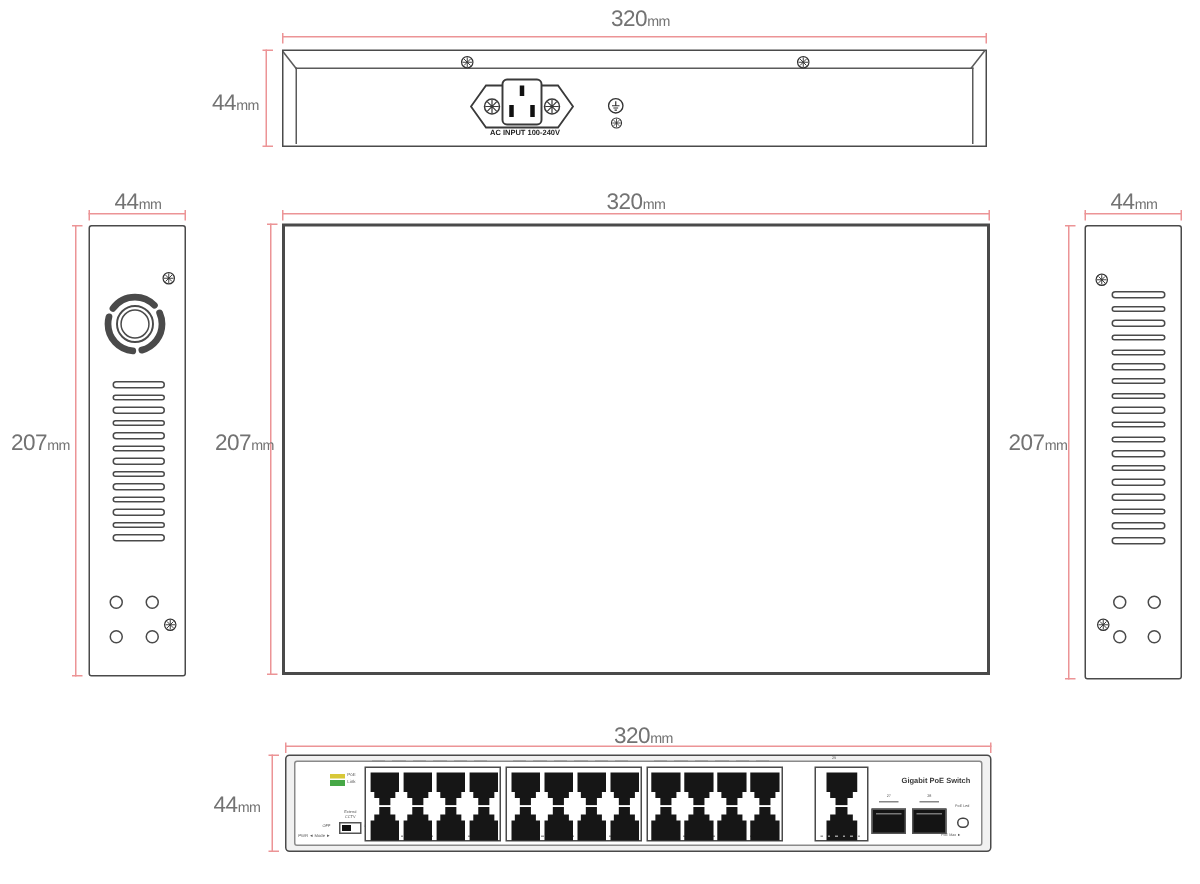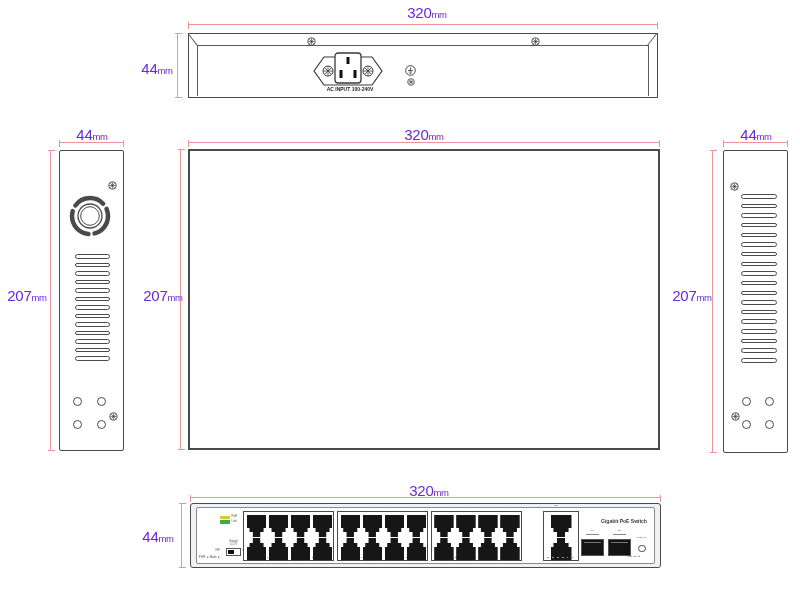--- a/index.html
+++ b/index.html
@@ -7,21 +7,21 @@
   body{width:800px;height:589px;position:relative;overflow:hidden;font-family:"Liberation Sans",sans-serif}
   .abs{position:absolute}
   .chassis{position:absolute;border:1.6px solid #4a4a4a;background:#fff;border-radius:2px}
   
   .dlh{position:absolute;height:0;border-top:1px solid #ec9496}
   .dlh::before,.dlh::after{content:"";position:absolute;top:-3px;width:1px;height:7px;background:#ec9496}
   .dlh::before{left:0}.dlh::after{right:0}
   .dlv{position:absolute;width:0;border-left:1px solid #ec9496}
   .dlv::before,.dlv::after{content:"";position:absolute;left:-3px;height:1px;width:7px;background:#ec9496}
   .dlv::before{top:0}.dlv::after{bottom:0}
-  .dim-label{position:absolute;color:#6d28d9;white-space:nowrap;transform:translateX(-50%);font-size:15px;letter-spacing:-.3px}
+  .dim-label{position:absolute;color:#737373;white-space:nowrap;transform:translateX(-50%);font-size:15px;letter-spacing:-.3px}
   .dim-unit{font-size:9.5px}
   
   .screw{position:absolute}
   .screw svg{display:block;width:100%;height:100%}
   .vent{position:absolute;left:0;right:0;height:4.5px;border:1px solid #4a4a4a;border-radius:3px;background:#fff}
   .hole{position:absolute;width:9px;height:9px;border:1.2px solid #4a4a4a;border-radius:50%;background:#fff}
   .iline{position:absolute;background:#5a5a5a}
   .bevel{position:absolute;height:1px;background:#5a5a5a;transform-origin:left top}
   
   .plate{position:absolute;border:1px solid #8a8a8a;background:#fff;border-radius:2px}

